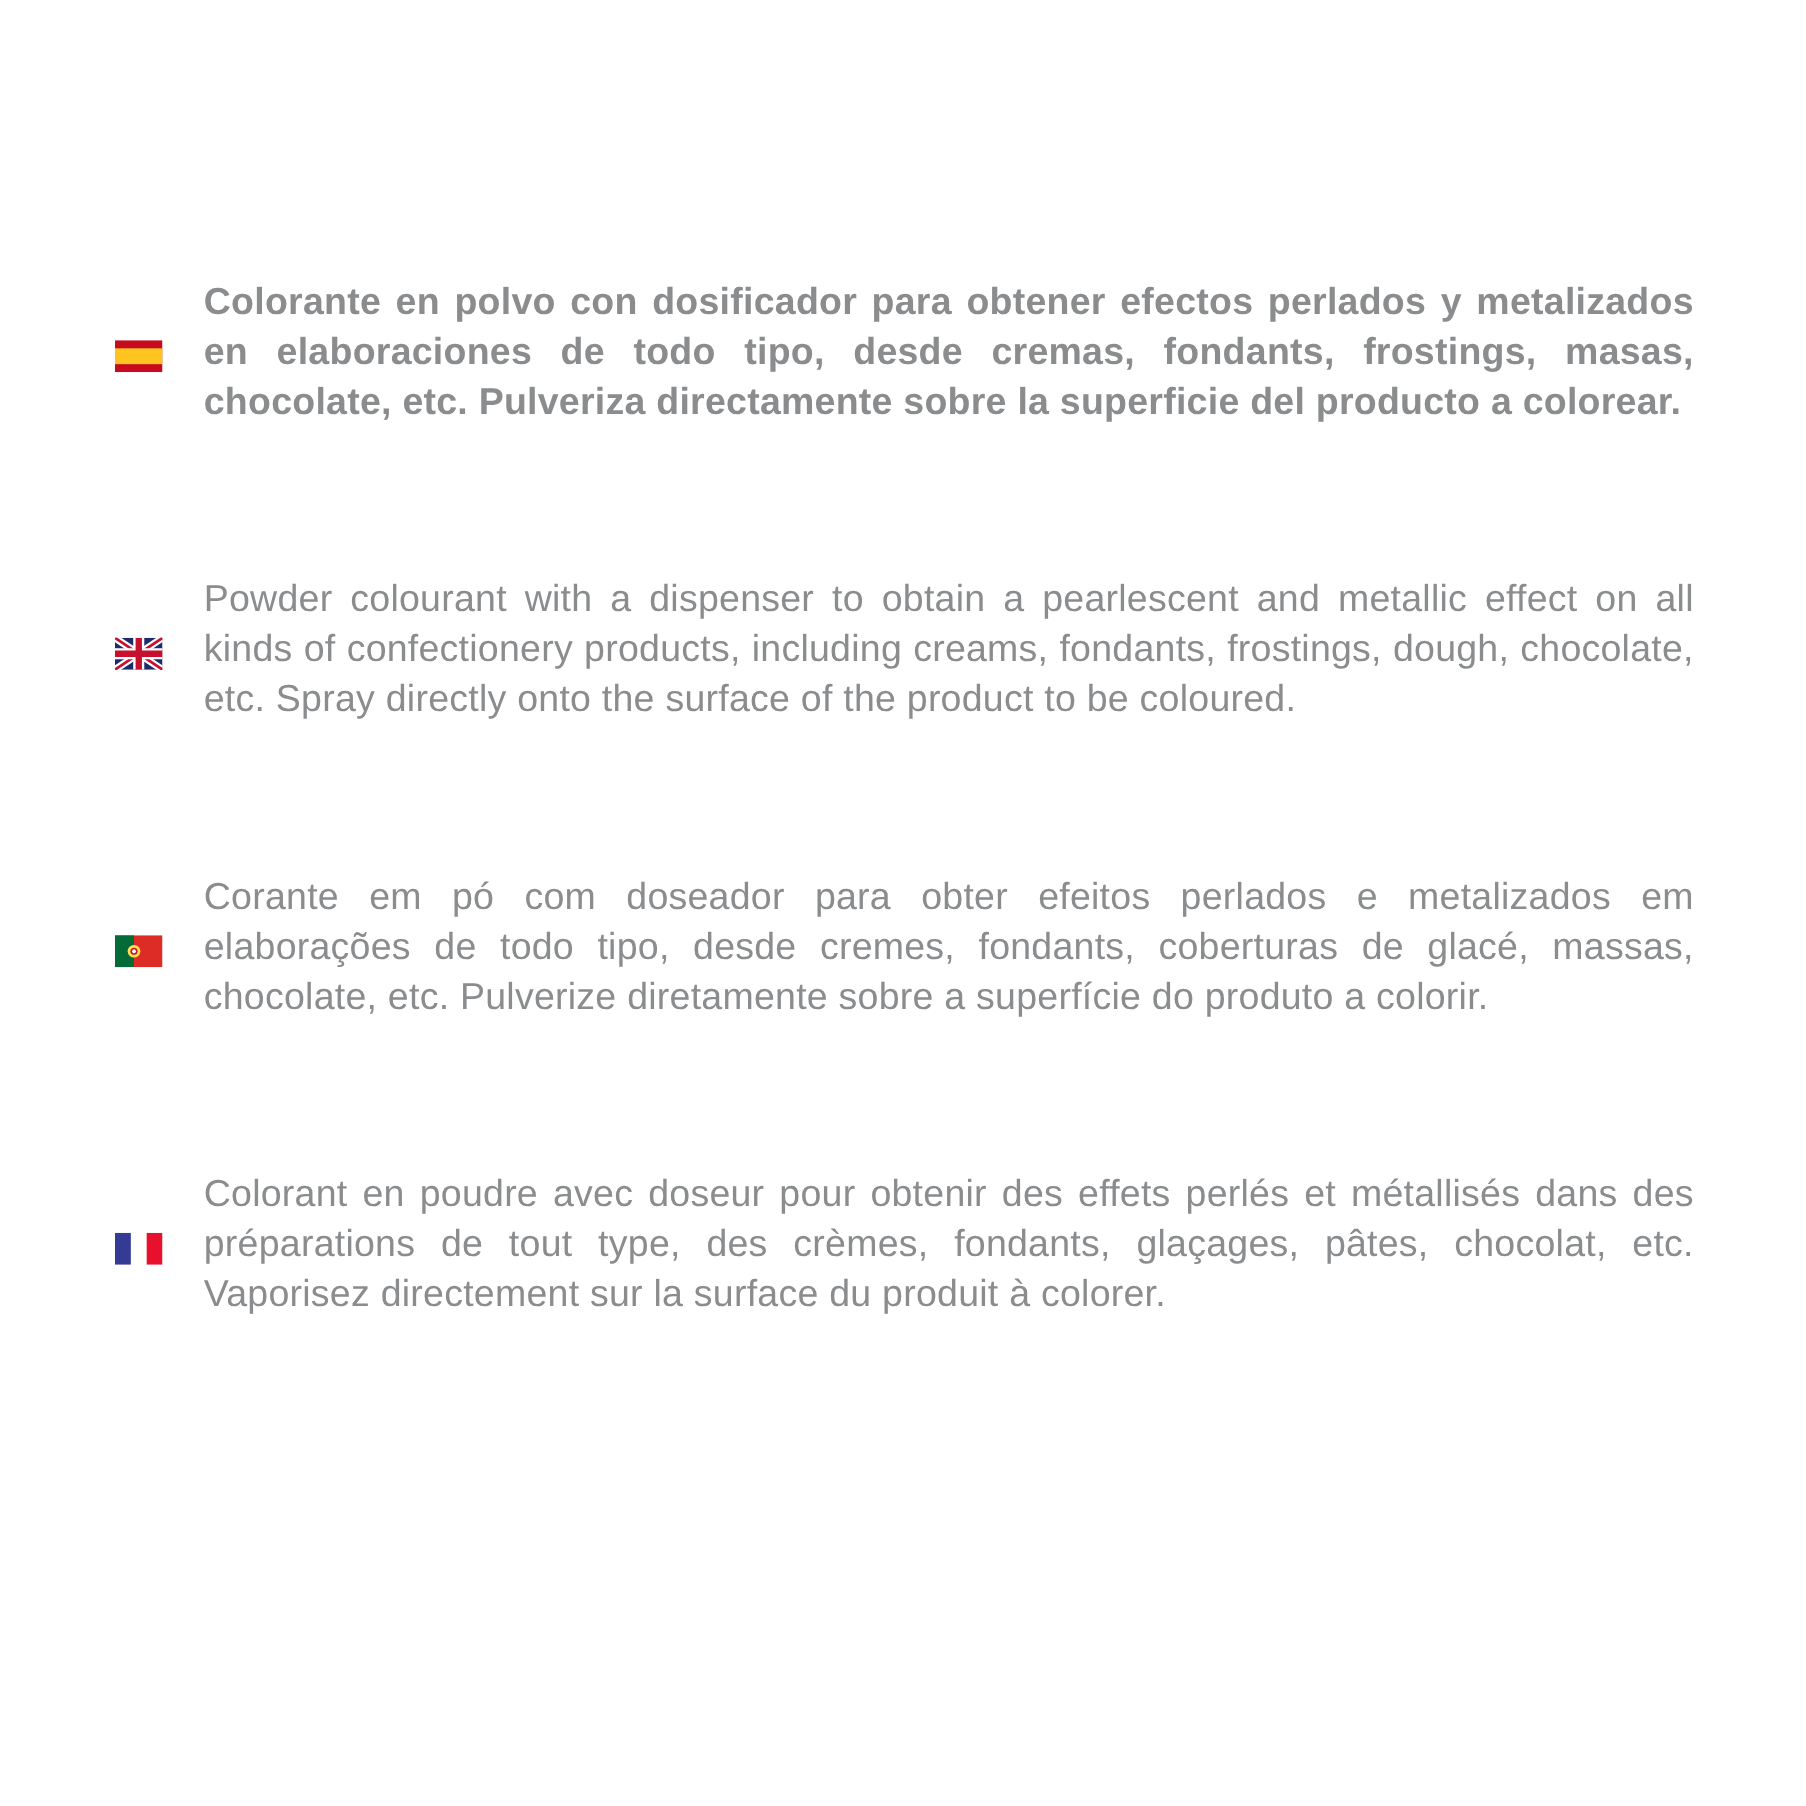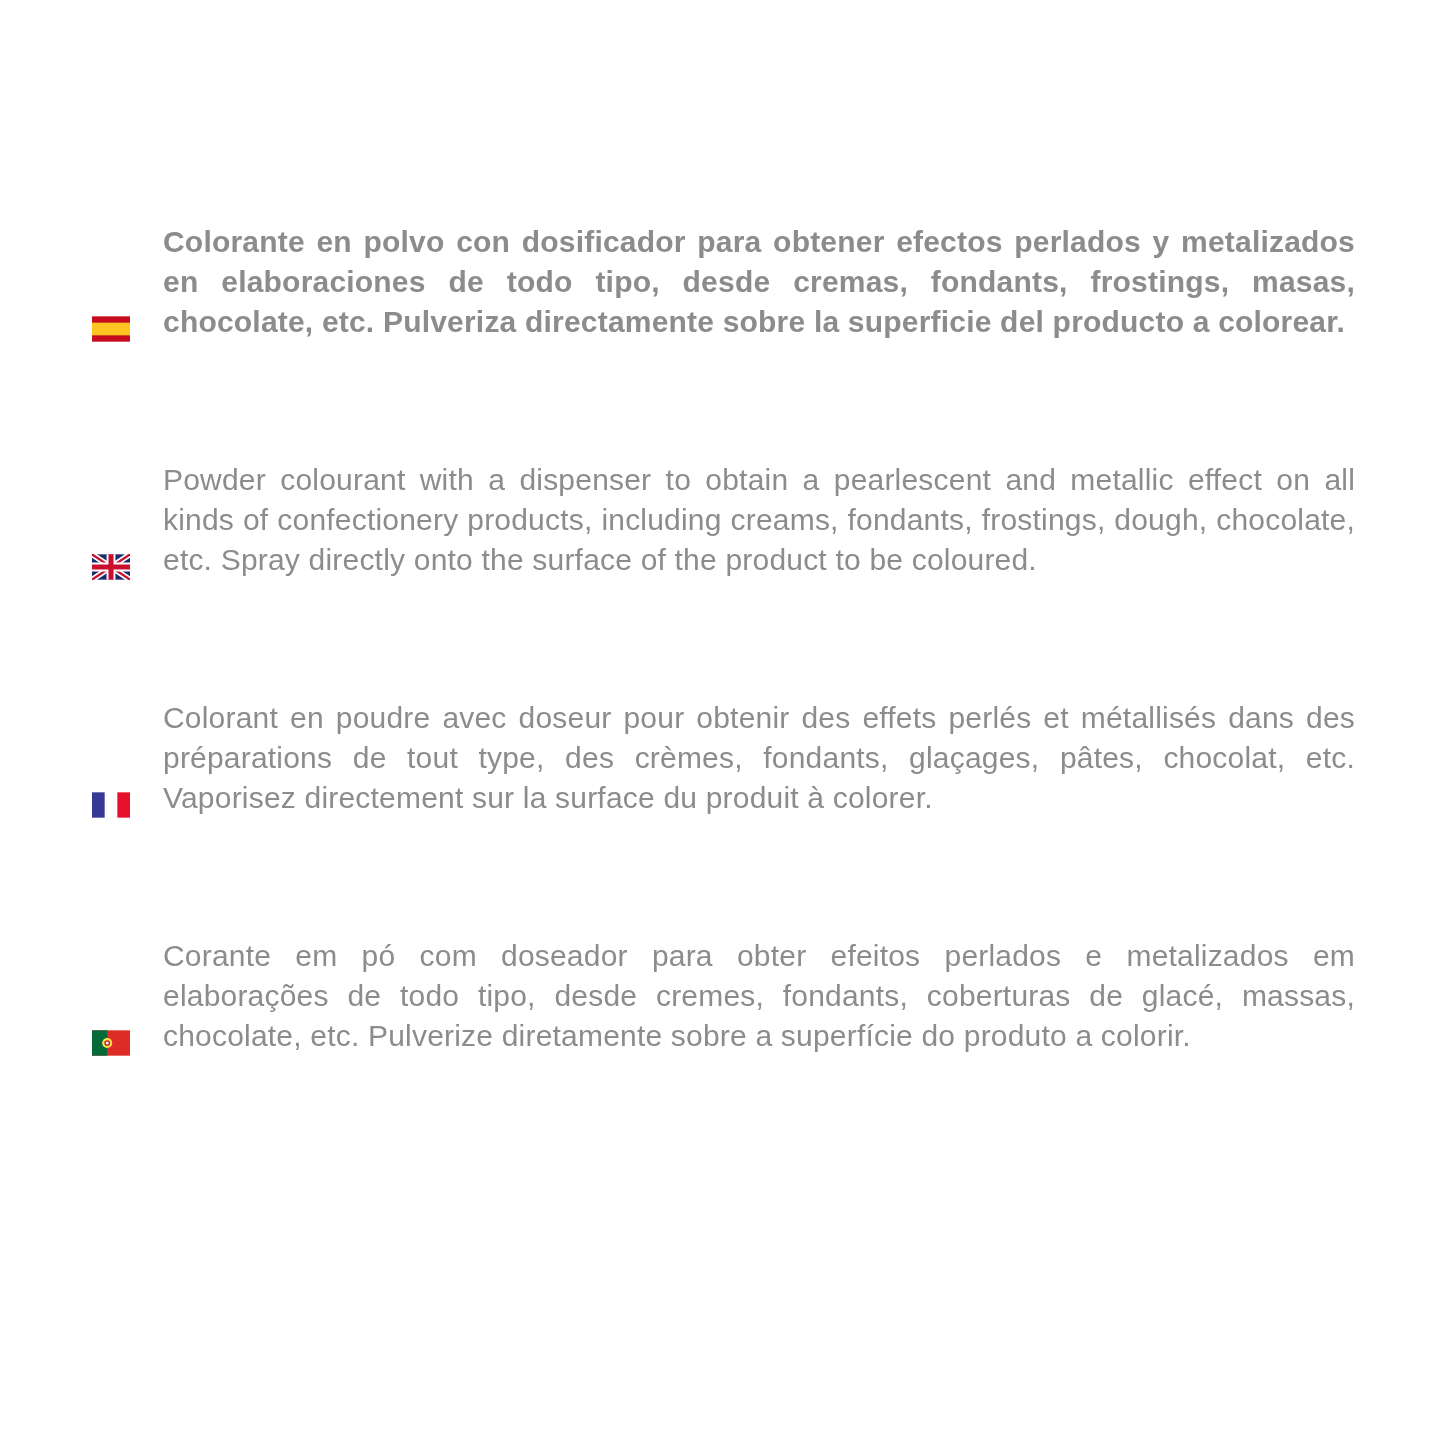--- a/index.html
+++ b/index.html
@@ -8,21 +8,21 @@
     width:1445px;
     height:1445px;
     box-sizing:border-box;
     background:#ffffff;
     padding:222px 90px 0 92px;
     font-family:"Liberation Sans", sans-serif;
     overflow:hidden;
   }
   .lang-row{
     display:flex;
-    align-items:flex-end;
+    align-items:center;
     margin-bottom:118px;
   }
   .flag{
     flex:0 0 38px;
     width:38px;
     height:26px;
     margin-top:5px;
   }
   .flag svg{
     display:block;
@@ -67,34 +67,34 @@
         <path d="M30,0 L30,40 M0,20 L60,20" fill="none" stroke-width="14" stroke="#ffffff"></path>
         <path d="M30,0 L30,40 M0,20 L60,20" fill="none" stroke-width="8" stroke="#c8102e"></path>
       </svg>
     </span>
     <p class="text">Powder colourant with a dispenser to obtain a pearlescent and metallic effect on all kinds of confectionery products, including creams, fondants, frostings, dough, chocolate, etc. Spray directly onto the surface of the product to be coloured.</p>
   </section>
 
   <section class="lang-row">
     <span class="flag">
       <svg viewBox="0 0 60 40" xmlns="http://www.w3.org/2000/svg" aria-hidden="true">
-        <rect x="0" y="0" width="60" height="40" fill="#ffffff"></rect>
-        <rect x="0" y="0" width="20" height="40" fill="#353a94"></rect>
-        <rect x="40" y="0" width="20" height="40" fill="#e8112d"></rect>
-      </svg>
-    </span>
-    <p class="text">Colorant en poudre avec doseur pour obtenir des effets perlés et métallisés dans des préparations de tout type, des crèmes, fondants, glaçages, pâtes, chocolat, etc. Vaporisez directement sur la surface du produit à colorer.</p>
-  </section>
-
-  <section class="lang-row">
-    <span class="flag">
-      <svg viewBox="0 0 60 40" xmlns="http://www.w3.org/2000/svg" aria-hidden="true">
         <rect x="0" y="0" width="60" height="40" fill="#dd2c25"></rect>
         <rect x="0" y="0" width="24" height="40" fill="#046a38"></rect>
         <circle cx="24" cy="20" r="8" fill="#ffe14d"></circle>
         <circle cx="24" cy="20" r="4.5" fill="#c8102e"></circle>
         <circle cx="24" cy="20" r="2.4" fill="#ffffff"></circle>
       </svg>
     </span>
     <p class="text">Corante em pó com doseador para obter efeitos perlados e metalizados em elaborações de todo tipo, desde cremes, fondants, coberturas de glacé, massas, chocolate, etc. Pulverize diretamente sobre a superfície do produto a colorir.</p>
   </section>
 
+  <section class="lang-row">
+    <span class="flag">
+      <svg viewBox="0 0 60 40" xmlns="http://www.w3.org/2000/svg" aria-hidden="true">
+        <rect x="0" y="0" width="60" height="40" fill="#ffffff"></rect>
+        <rect x="0" y="0" width="20" height="40" fill="#353a94"></rect>
+        <rect x="40" y="0" width="20" height="40" fill="#e8112d"></rect>
+      </svg>
+    </span>
+    <p class="text">Colorant en poudre avec doseur pour obtenir des effets perlés et métallisés dans des préparations de tout type, des crèmes, fondants, glaçages, pâtes, chocolat, etc. Vaporisez directement sur la surface du produit à colorer.</p>
+  </section>
+
 </main>
 
 </body></html>

